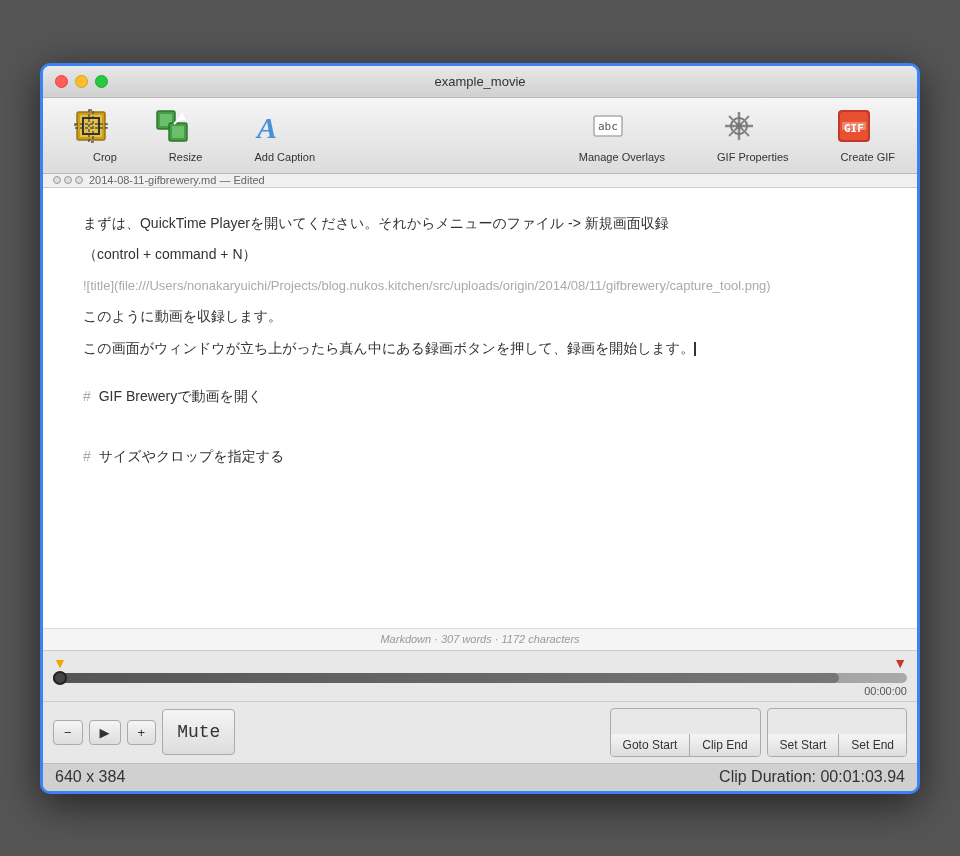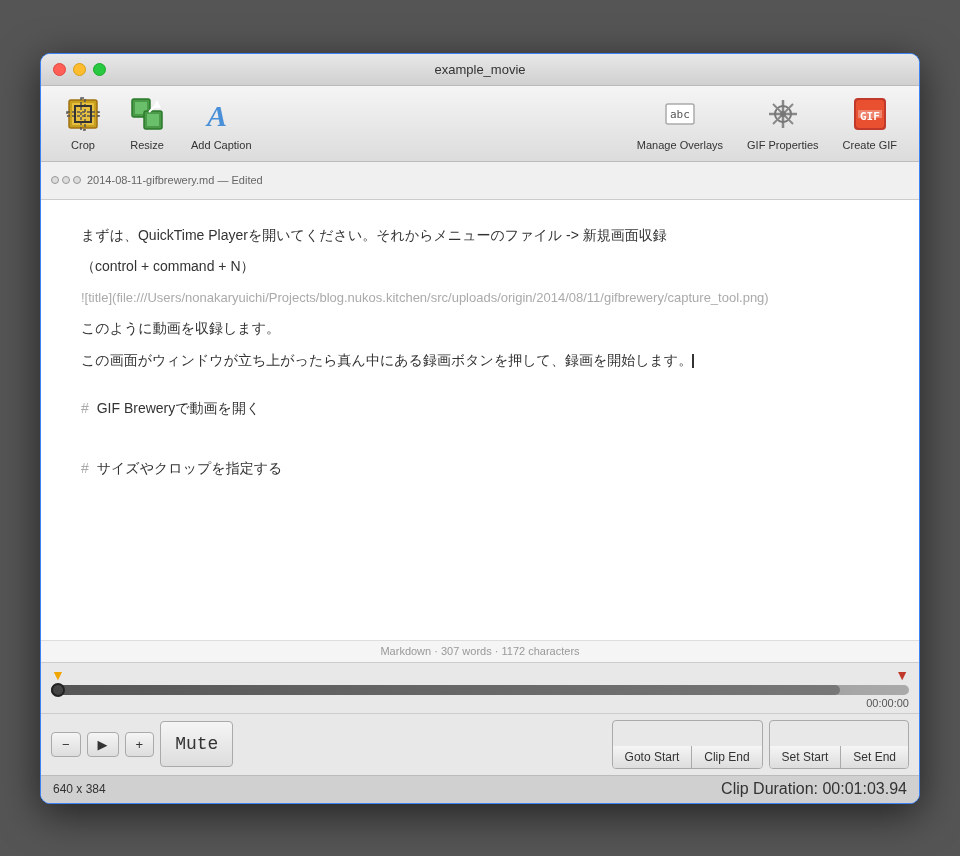--- a/index.html
+++ b/index.html
@@ -10,21 +10,21 @@
       align-items: center;
       min-height: 100vh;
       font-family: -apple-system, "Helvetica Neue", Arial, sans-serif;
     }
     .window {
       width: 880px;
       background: #ececec;
       border-radius: 10px;
       box-shadow: 0 10px 40px rgba(0,0,0,0.6);
       overflow: hidden;
-      border: 1px solid #3b82f6;
+      border: 3px solid #3b82f6;
     }
     
     .titlebar {
       background: linear-gradient(to bottom, #e8e8e8, #d0d0d0);
       height: 32px;
       display: flex;
       align-items: center;
       justify-content: center;
       border-bottom: 1px solid #bbb;
       position: relative;
@@ -69,28 +69,29 @@
       min-width: 60px;
     }
     .toolbar-icon {
       font-size: 28px;
       line-height: 1;
       margin-bottom: 2px;
     }
     .toolbar-label {
       font-size: 11px;
       color: #333;
+      margin-left: 28px;
     }
     .toolbar-spacer { flex: 1; }
 
     
     .infobar {
       background: #f0f0f0;
       border-bottom: 1px solid #ccc;
-      height: 38px;
+      height: 14px;
       display: flex;
       align-items: center;
       padding: 0 10px;
       gap: 6px;
     }
     .infobar-dots {
       display: flex;
       gap: 3px;
     }
     .infobar-dot {
@@ -135,20 +136,21 @@
     
     .statusbar {
       background: #f5f5f5;
       border-top: 1px solid #ddd;
       height: 22px;
       display: flex;
       align-items: center;
       justify-content: center;
       font-size: 11px;
       color: #999;
+      font-style: italic;
     }
 
     
     .timeline {
       background: #e8e8e8;
       padding: 4px 10px 4px 10px;
       border-top: 1px solid #ccc;
     }
     .timeline-markers {
       display: flex;
@@ -249,21 +251,21 @@
     .bottombar {
       background: #d0d0d0;
       border-top: 1px solid #bbb;
       height: 28px;
       display: flex;
       align-items: center;
       padding: 0 12px;
       justify-content: space-between;
     }
     .bottombar-left {
-      font-size: 12px;
+      font-size: 16px;
       color: #333;
     }
     .bottombar-right {
       font-size: 16px;
       color: #333;
     }
   </style>
 </head>
 <body>
 

